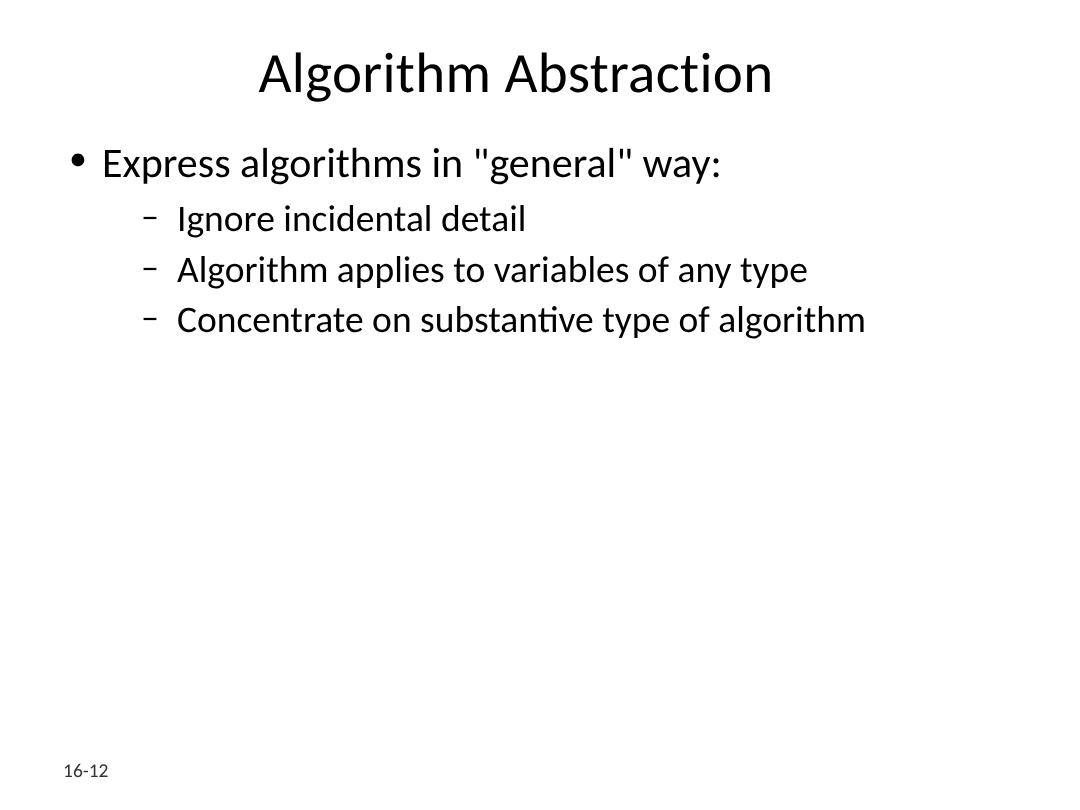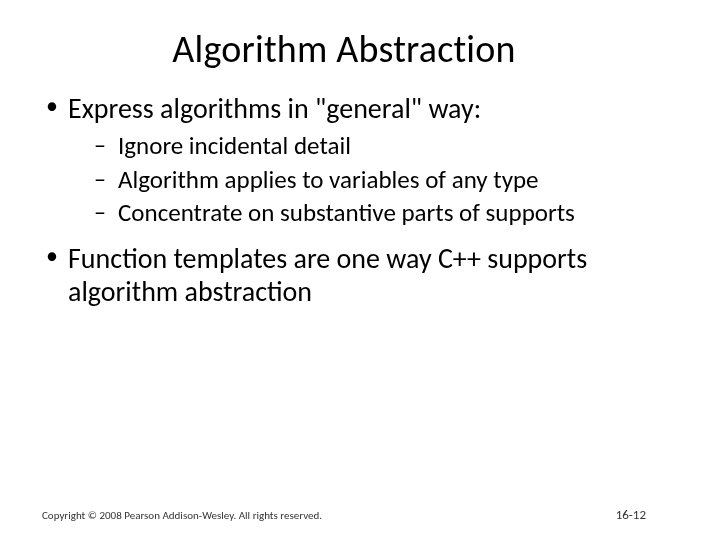--- a/index.html
+++ b/index.html
@@ -94,25 +94,23 @@
 
   <div class="title">Algorithm Abstraction</div>
 
   <div class="body">
     <ul class="lvl1">
       <li>
         <span>Express algorithms in "general" way:</span>
         <ul class="lvl2">
           <li>Ignore incidental detail</li>
           <li>Algorithm applies to variables of any type</li>
-          <li>Concentrate on substantive parts of supports</li>
+          <li>Concentrate on substantive type of algorithm</li>
         </ul>
       </li>
-      <li>Function templates are one way C++ supports algorithm abstraction</li>
     </ul>
   </div>
 
   <div class="footer">
-    <span class="copyright">Copyright © 2008 Pearson Addison-Wesley. All rights reserved.</span>
     <span class="pagenum">16-12</span>
   </div>
 
 </div>
 
 </body></html>

